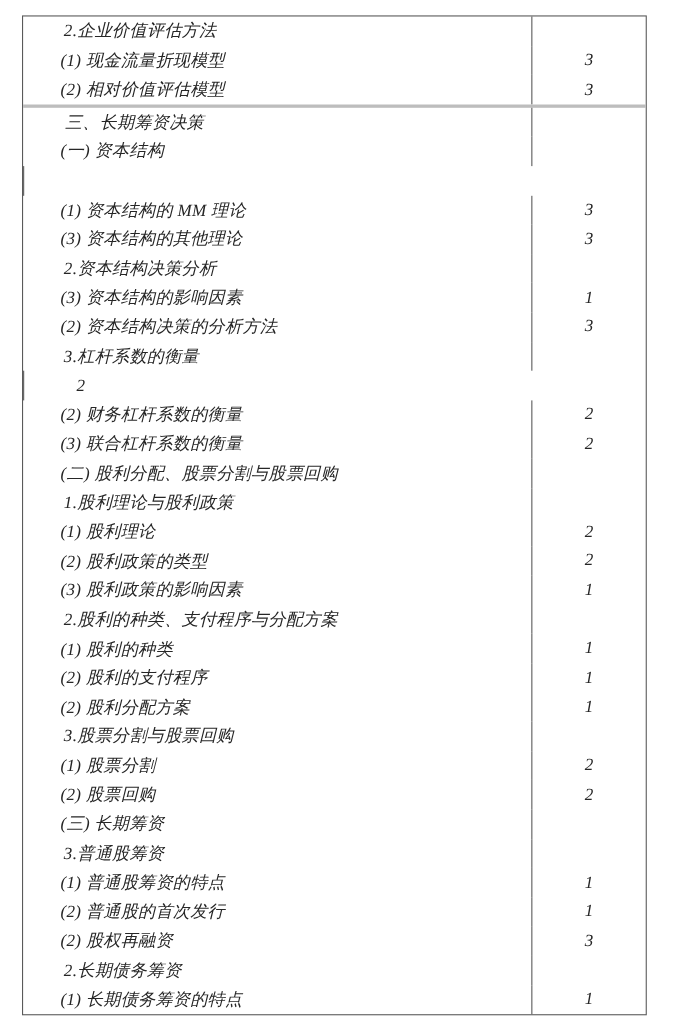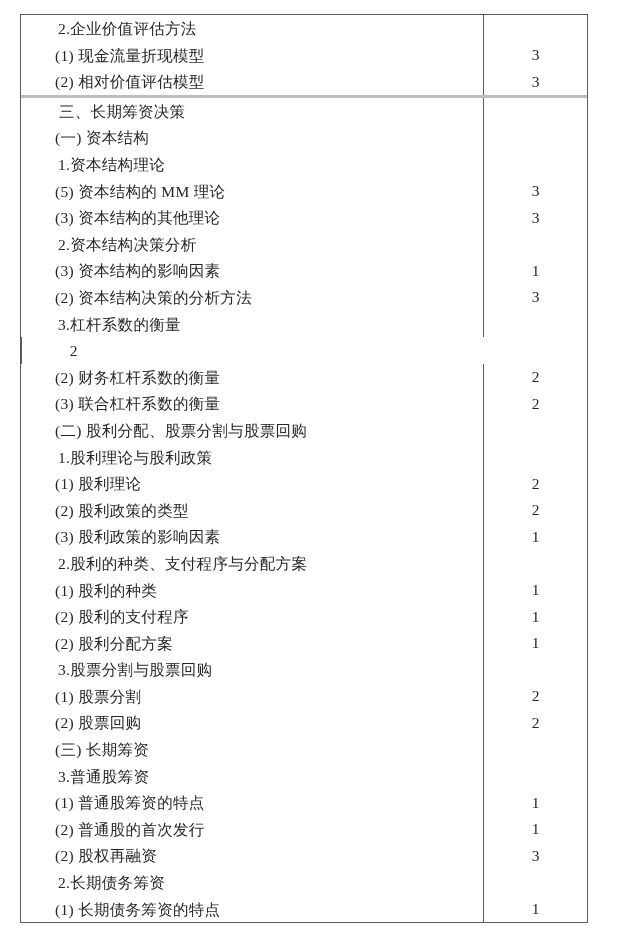--- a/index.html
+++ b/index.html
@@ -28,20 +28,21 @@
     border:1px solid var(--border-color);
     display:flex;
     flex-direction:column;
     background:var(--page-bg);
   }
   .row{
     display:flex;
     height:26.6px;
     flex:0 0 26.6px;
     align-items:center;
+    font-style:italic;
   }
   .cell-topic{
     flex:1 1 auto;
     min-width:0;
     white-space:nowrap;
     font-size:15.5px;
     letter-spacing:0.3px;
     line-height:1;
     padding-top:1px;
   }
@@ -105,30 +106,27 @@
   </div>
       <div class="row">
     <div class="cell-topic lv-paren">
       <span>(一) 资本结构</span>
     </div>
     <div class="cell-score">
       <span></span>
     </div>
   </div>
       <div class="row">
-    <div class="cell-topic lv-num">
-      <span>1.资本结构理论</span>
-    </div>
-    <div class="cell-score">
-      <span></span>
-    </div>
-  </div>
-      <div class="row">
-    <div class="cell-topic lv-paren">
-      <span>(5) 资本结构的 MM 理论</span>
+    <div class="cell-score">
+      <span></span>
+    </div>
+  </div>
+      <div class="row">
+    <div class="cell-topic lv-paren">
+      <span>(1) 资本结构的 MM 理论</span>
     </div>
     <div class="cell-score">
       <span>3</span>
     </div>
   </div>
       <div class="row">
     <div class="cell-topic lv-paren">
       <span>(3) 资本结构的其他理论</span>
     </div>
     <div class="cell-score">

